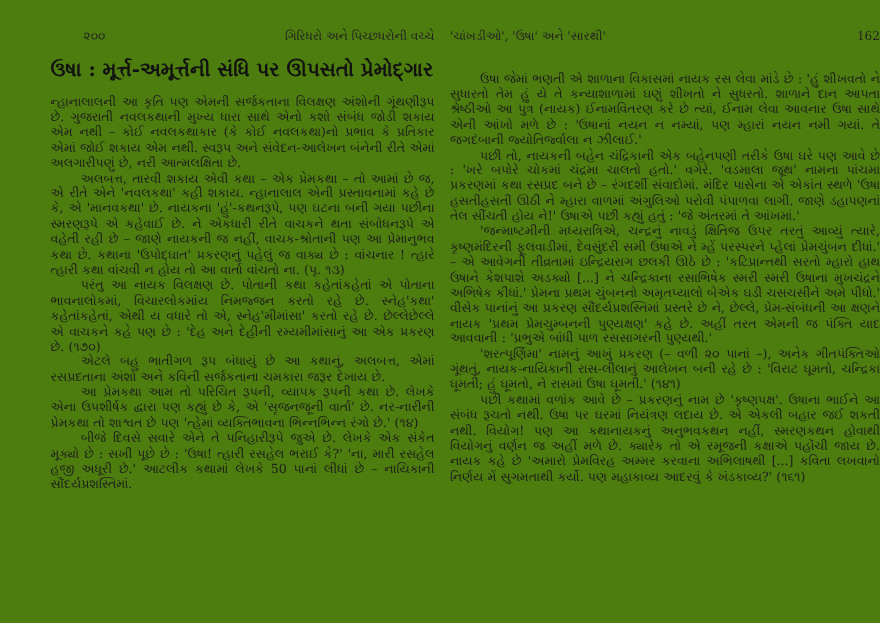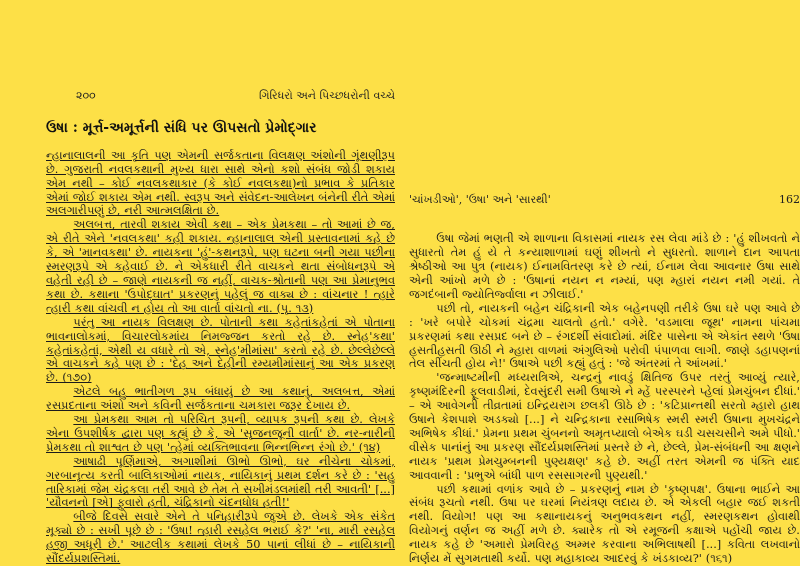--- a/index.html
+++ b/index.html
@@ -4,26 +4,25 @@
 <style>
   html, body {
     margin: 0;
     padding: 0;
     background: #ffffff;
     font-family: "DejaVu Serif", "DejaVu Sans", serif;
   }
   .spread {
     width: 800px;
     height: 566px;
-    background: #fde047;
+    background: #4d7c0f;
     color: #1c1c1c;
     display: flex;
     overflow: hidden;
     box-sizing: border-box;
-    align-items: flex-end;
   }
   .page {
     box-sizing: border-box;
     width: 50%;
     padding-top: 26px;
   }
   .page-left  { padding-left: 46px; padding-right: 5px; }
   .page-right { padding-left: 9px;  }
 
   .running-header {
@@ -32,27 +31,27 @@
     align-items: baseline;
     font-size: 11px;
     line-height: 13px;
     color: #222;
     margin-bottom: 0;
   }
   .page-left .running-header { padding-left: 30px; }
 
   .chapter-title {
     font-weight: bold;
-    font-size: 14px;
+    font-size: 18px;
     line-height: 18px;
     margin: 16px 0 13px 0;
     color: #111;
   }
   .body-text { margin-top: 26px; }
-  .page-left .body-text { margin-top: 0; text-decoration: underline; }
+  .page-left .body-text { margin-top: 0; }
 
   .body-text p.para {
     margin: 0;
     font-size: 11.4px;
     line-height: 13.9px;
     text-align: justify;
     color: #1c1c1c;
     word-spacing: 0.02em;
   }
   .body-text p.para.indent { text-indent: 2.4em; }
@@ -67,31 +66,31 @@
       <span>૨૦૦</span>
       <span>ગિરિધરો અને પિચ્છધરોની વચ્ચે</span>
     </div>
     <div class="chapter-title">ઉષા : મૂર્ત્ત-અમૂર્ત્તની સંધિ પર ઊપસતો પ્રેમોદ્ગાર</div>
     <div class="body-text">
         <p class="para">ન્હાનાલાલની આ કૃતિ પણ એમની સર્જકતાના વિલક્ષણ અંશોની ગૂંથણીરૂપ છે. ગુજરાતી નવલકથાની મુખ્ય ધારા સાથે એનો કશો સંબંધ જોડી શકાય એમ નથી – કોઈ નવલકથાકાર (કે કોઈ નવલકથા)નો પ્રભાવ કે પ્રતિકાર એમાં જોઈ શકાય એમ નથી. સ્વરૂપ અને સંવેદન-આલેખન બંનેની રીતે એમાં અલગારીપણું છે, નરી આત્મલક્ષિતા છે.</p>
         <p class="para indent">અલબત્ત, તારવી શકાય એવી કથા – એક પ્રેમકથા – તો આમાં છે જ, એ રીતે એને 'નવલકથા' કહી શકાય. ન્હાનાલાલ એની પ્રસ્તાવનામાં કહે છે કે, એ 'માનવકથા' છે. નાયકના 'હું'-કથનરૂપે, પણ ઘટના બની ગયા પછીના સ્મરણરૂપે એ કહેવાઈ છે. ને એકધારી રીતે વાચકને થતા સંબોધનરૂપે એ વહેતી રહી છે – જાણે નાયકની જ નહીં, વાચક-શ્રોતાની પણ આ પ્રેમાનુભવ કથા છે. કથાના 'ઉપોદ્ઘાત' પ્રકરણનું પહેલું જ વાક્ય છે : વાંચનાર ! ત્હારે ત્હારી કથા વાંચવી ન હોય તો આ વાર્તા વાંચતો ના. (પૃ. ૧૩)</p>
         <p class="para indent">પરંતુ આ નાયક વિલક્ષણ છે. પોતાની કથા કહેતાંકહેતાં એ પોતાના ભાવનાલોકમાં, વિચારલોકમાંય નિમજ્જન કરતો રહે છે. સ્નેહ'કથા' કહેતાંકહેતાં, એથી ય વધારે તો એ, સ્નેહ'મીમાંસા' કરતો રહે છે. છેલ્લેછેલ્લે એ વાચકને કહે પણ છે : 'દેહ અને દેહીની રમ્યમીમાંસાનું આ એક પ્રકરણ છે. (૧૭૦)</p>
         <p class="para indent">એટલે બહુ ભાતીગળ રૂપ બંધાયું છે આ કથાનું, અલબત્ત, એમાં રસપ્રદતાના અંશો અને કવિની સર્જકતાના ચમકારા જરૂર દેખાય છે.</p>
         <p class="para indent">આ પ્રેમકથા આમ તો પરિચિત રૂપની, વ્યાપક રૂપની કથા છે. લેખકે એના ઉપશીર્ષક દ્વારા પણ કહ્યું છે કે, એ 'સૃજનજૂની વાર્તા' છે. નર-નારીની પ્રેમકથા તો શાશ્વત છે પણ 'ત્હેમાં વ્યક્તિભાવના ભિન્નભિન્ન રંગો છે.' (૧૪)</p>
-        <p class="para indent">આષાઢી પૂર્ણિમાએ, અગાશીમાં ઊભો ઊભો, ઘર નીચેના ચોકમાં, ગરબાનૃત્ય કરતી બાલિકાઓમાં નાયક, નાયિકાનું પ્રથમ દર્શન કરે છે : 'સહુ તારિકામાં જેમ ચંદ્રકલા તરી આવે છે તેમ તે સખીમંડલમાંથી તરી આવતી' [...] 'યૌવનનો [એ] ફુવારો હતી, ચંદ્રિકાનો ચંદનધોધ હતી!'</p>
         <p class="para indent">બીજે દિવસે સવારે એને તે પનિહારીરૂપે જુએ છે. લેખકે એક સંકેત મૂક્યો છે : સખી પૂછે છે : 'ઉષા! ત્હારી રસહેલ ભરાઈ કે?' 'ના, મારી રસહેલ હજી અધૂરી છે.' આટલીક કથામાં લેખકે 50 પાનાં લીધાં છે – નાયિકાની સૌંદર્યપ્રશસ્તિમાં.</p>
       </div>
   </div>
 
   <div class="page page-right">
     <div class="running-header">
       <span>'ચાંખડીઓ', 'ઉષા' અને 'સારથી'</span>
       <span>162</span>
     </div>
     <div class="body-text">
         <p class="para indent">ઉષા જેમાં ભણતી એ શાળાના વિકાસમાં નાયક રસ લેવા માંડે છે : 'હું શીખવતો ને સુધારતો તેમ હું યે તે કન્યાશાળામાં ઘણું શીખતો ને સુધરતો. શાળાને દાન આપતા શ્રેષ્ઠીઓ આ પુત્ર (નાયક) ઈનામવિતરણ કરે છે ત્યાં, ઈનામ લેવા આવનાર ઉષા સાથે એની આંખો મળે છે : 'ઉષાનાં નયન ન નમ્યાં, પણ મ્હારાં નયન નમી ગયાં. તે જગદંબાની જ્યોતિર્જ્વાલા ન ઝીલાઈ.'</p>
         <p class="para indent">પછી તો, નાયકની બહેન ચંદ્રિકાની એક બહેનપણી તરીકે ઉષા ઘરે પણ આવે છે : 'ખરે બપોરે ચોકમાં ચંદ્રમા ચાલતો હતો.' વગેરે. 'વડમાલા જૂથ' નામના પાંચમા પ્રકરણમાં કથા રસપ્રદ બને છે – રંગદર્શી સંવાદોમાં. મંદિર પાસેના એ એકાંત સ્થળે 'ઉષા હસતીહસતી ઊઠી ને મ્હારા વાળમાં અંગુલિઓ પરોવી પંપાળવા લાગી. જાણે ડહાપણનાં તેલ સીંચતી હોય ને!' ઉષાએ પછી કહ્યું હતું : 'જે અંતરમાં તે આંખમાં.'</p>
         <p class="para indent">'જન્માષ્ટમીની મધ્યરાત્રિએ, ચન્દ્રનું નાવડું ક્ષિતિજ ઉપર તરતું આવ્યું ત્યારે, કૃષ્ણમંદિરની ફૂલવાડીમાં, દેવસુંદરી સમી ઉષાએ ને મ્હેં પરસ્પરને પ્હેલાં પ્રેમચુંબન દીધાં.' – એ આવેગની તીવ્રતામાં ઇન્દ્રિયરાગ છલકી ઊઠે છે : 'કટિપ્રાન્તથી સરતો મ્હારો હાથ ઉષાને કેશપાશે અડક્યો [...] ને ચન્દ્રિકાના રસાભિષેક સ્મરી સ્મરી ઉષાના મુખચંદ્રને અભિષેક કીધાં.' પ્રેમના પ્રથમ ચુંબનનો અમૃતપ્યાલો બેએક ઘડી ચસચસીને અમે પીધો.' વીસેક પાનાંનું આ પ્રકરણ સૌંદર્યપ્રશસ્તિમાં પ્રસ્તરે છે ને, છેલ્લે, પ્રેમ-સંબંધની આ ક્ષણને નાયક 'પ્રથમ પ્રેમચુમ્બનની પુણ્યક્ષણ' કહે છે. અહીં તરત એમની જ પંક્તિ યાદ આવવાની : 'પ્રભુએ બાંધી પાળ રસસાગરની પુણ્યથી.'</p>
+        <p class="para indent">'શરત્પૂર્ણિમા' નામનું આખું પ્રકરણ (– વળી ૨૦ પાનાં –), અનેક ગીતપંક્તિઓ ગૂંથતું, નાયક-નાયિકાની રાસ-લીલાનું આલેખન બની રહે છે : 'વિરાટ ઘૂમતો, ચન્દ્રિકા ઘૂમતી; હું ઘૂમતો, ને રાસમાં ઉષા ઘૂમતી.' (૧૪૧)</p>
         <p class="para indent">પછી કથામાં વળાંક આવે છે – પ્રકરણનું નામ છે 'કૃષ્ણપક્ષ'. ઉષાના ભાઈને આ સંબંધ રૂચતો નથી. ઉષા પર ઘરમાં નિયંત્રણ લદાય છે. એ એકલી બહાર જઈ શકતી નથી. વિયોગ! પણ આ કથાનાયકનું અનુભવકથન નહીં, સ્મરણકથન હોવાથી વિયોગનું વર્ણન જ અહીં મળે છે. ક્યારેક તો એ રમૂજની કક્ષાએ પહોંચી જાય છે. નાયક કહે છે 'અમારો પ્રેમવિરહ અમ્મર કરવાના અભિલાષથી [...] કવિતા લખવાનો નિર્ણય મેં સુગમતાથી કર્યો. પણ મહાકાવ્ય આદરવું કે ખંડકાવ્ય?' (૧૬૧)</p>
       </div>
   </div>
 
 </div>
 
 </body></html>

